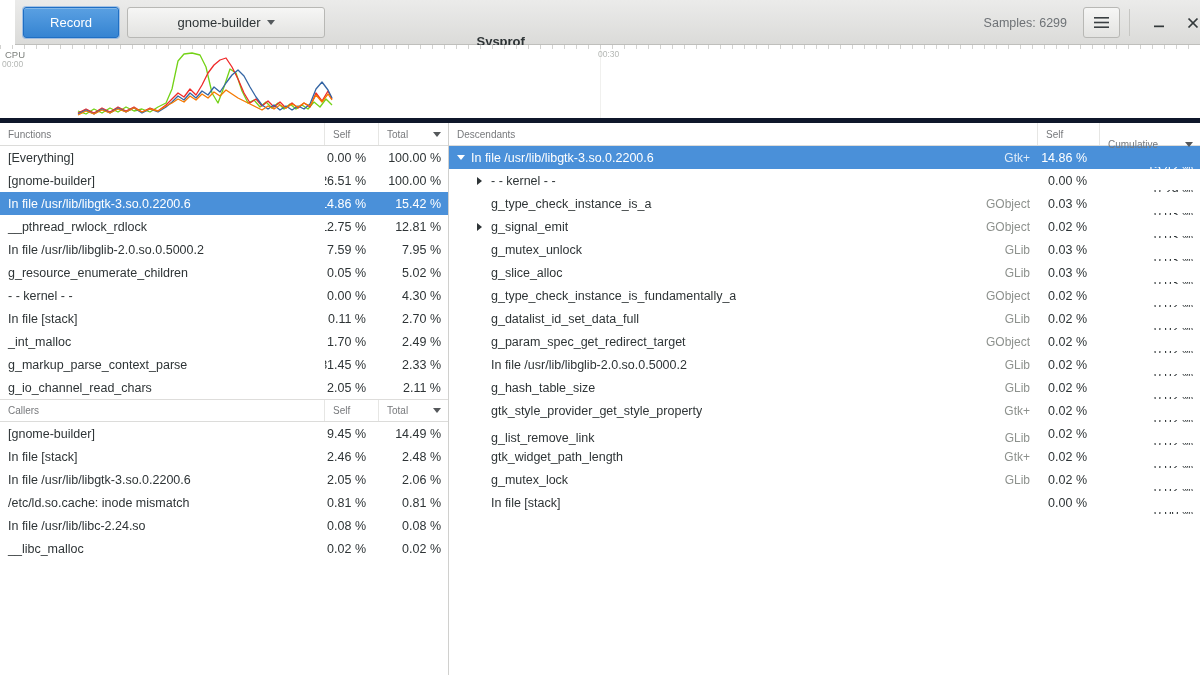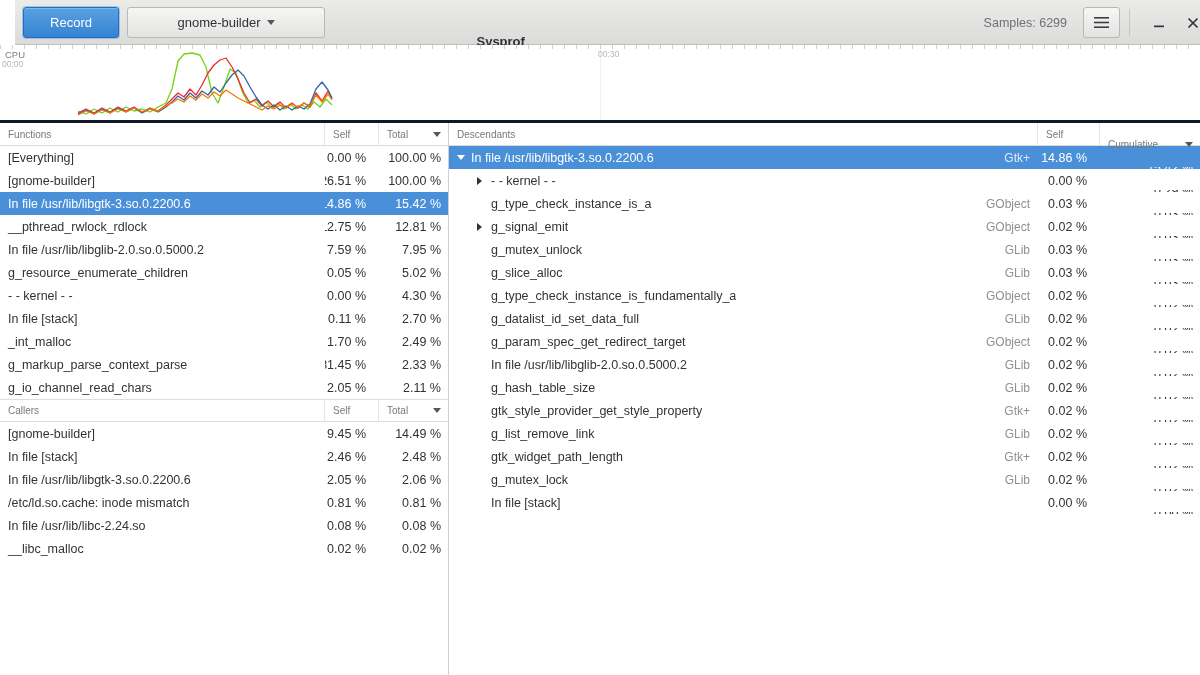--- a/index.html
+++ b/index.html
@@ -49,21 +49,21 @@
   .menu-btn { width:37px; height:31px; display:flex; align-items:center; justify-content:center; }
   .vsep { width:1px; height:27px; background:#c6c6c3; margin:0 9px; }
   .win-btn {
     width:28px; height:28px; border:none; background:transparent; border-radius:3px;
     display:flex; align-items:center; justify-content:center; cursor:pointer; margin-left:6px;
   }
 
   
   .cpu-area {
     position:absolute; top:45px; left:0; width:1200px; height:78px;
-    background:#ffffff; border-bottom:3px solid #0f172a;
+    background:#ffffff; border-bottom:5px solid #0f172a;
   }
   .cpu-ticks {
     position:absolute; top:0; left:0; right:0; height:4px;
     background:repeating-linear-gradient(to right, #d2d2d0 0 1px, transparent 1px 12px);
   }
   .cpu-grid-30 { position:absolute; left:600px; top:4px; bottom:0; width:1px; background:#f0f0ee; }
   .cpu-label { position:absolute; top:4px; left:5px; font-size:9.5px; color:#7d817d; }
   .cpu-t0 { position:absolute; top:14px; left:2px; font-size:8.5px; color:#b4b7b4; }
   .cpu-t30 { position:absolute; top:4px; left:598px; font-size:8.5px; color:#b4b7b4; }
   #cpu-svg { position:absolute; top:0; left:0; width:1200px; height:78px; }
@@ -395,21 +395,21 @@
           <div class="trow">
             <div class="cell name" style="padding-left: 28px;">
               <span class="expander none"></span>
               <span class="fn">gtk_style_provider_get_style_property</span>
               <span class="lib">Gtk+</span>
             </div>
             <div class="cell num self">0.02 %</div>
             <div class="cell num total">0.02 %</div>
           </div>
           <div class="trow">
-            <div class="cell name" style="padding-left: 28px;">
+            <div class="cell name" style="padding-left: 28px; align-items: flex-end;">
               <span class="expander none"></span>
               <span class="fn">g_list_remove_link</span>
               <span class="lib">GLib</span>
             </div>
             <div class="cell num self">0.02 %</div>
             <div class="cell num total">0.02 %</div>
           </div>
           <div class="trow">
             <div class="cell name" style="padding-left: 28px;">
               <span class="expander none"></span>

